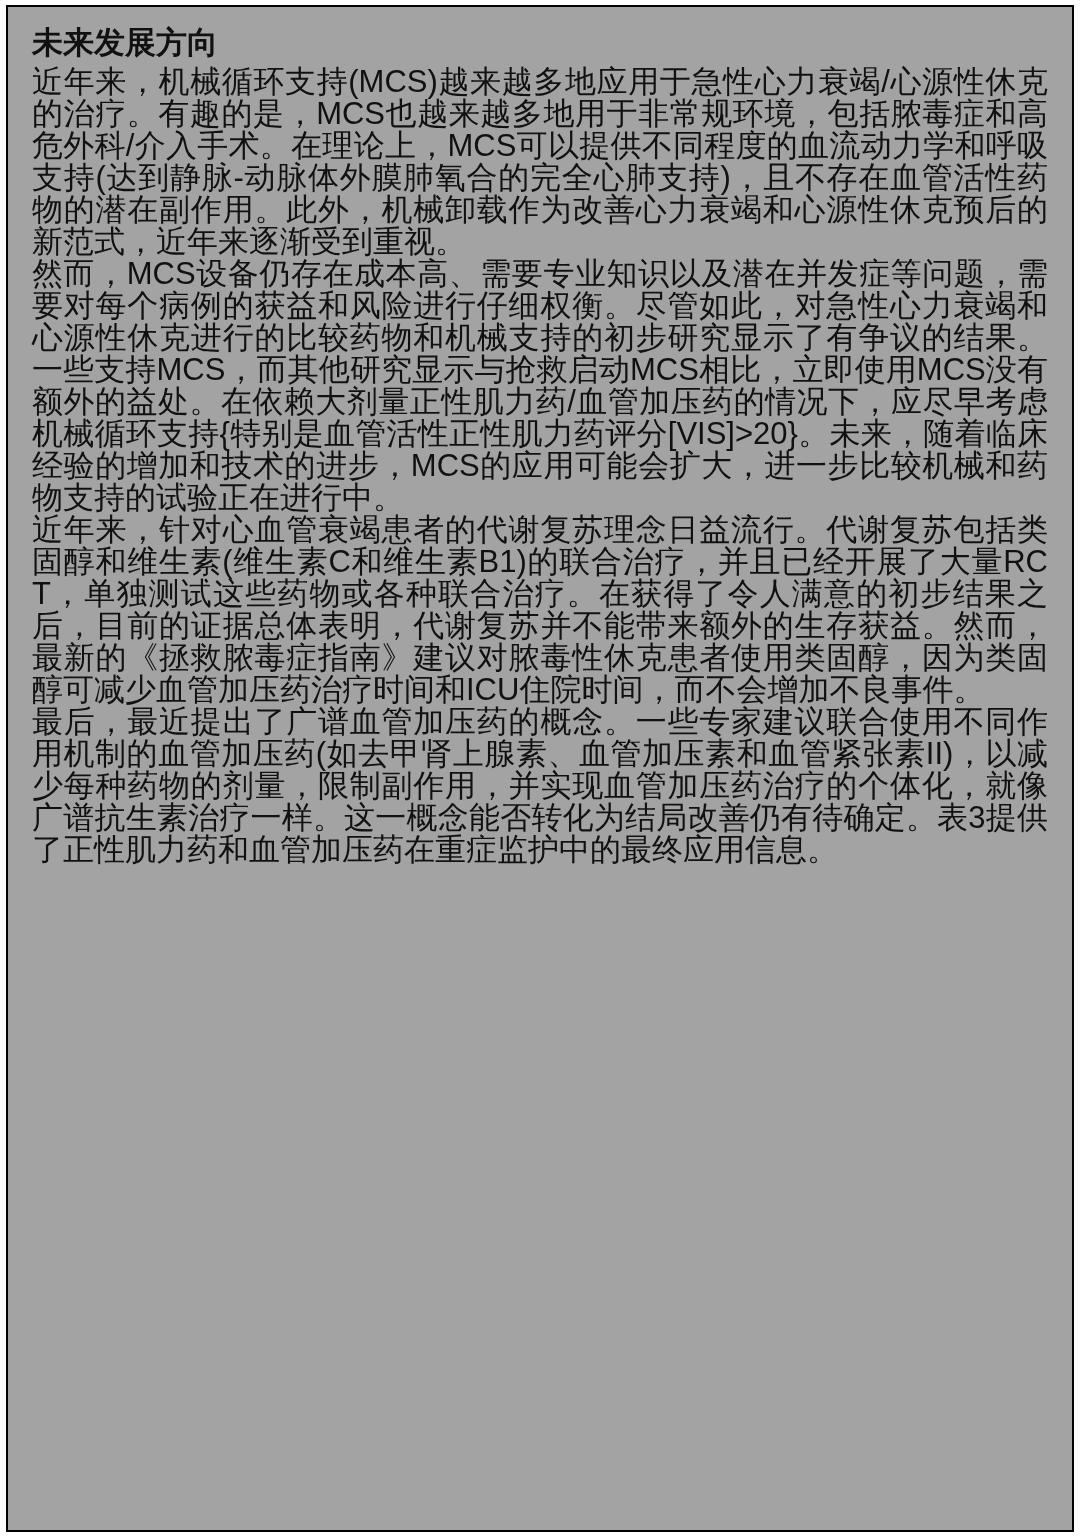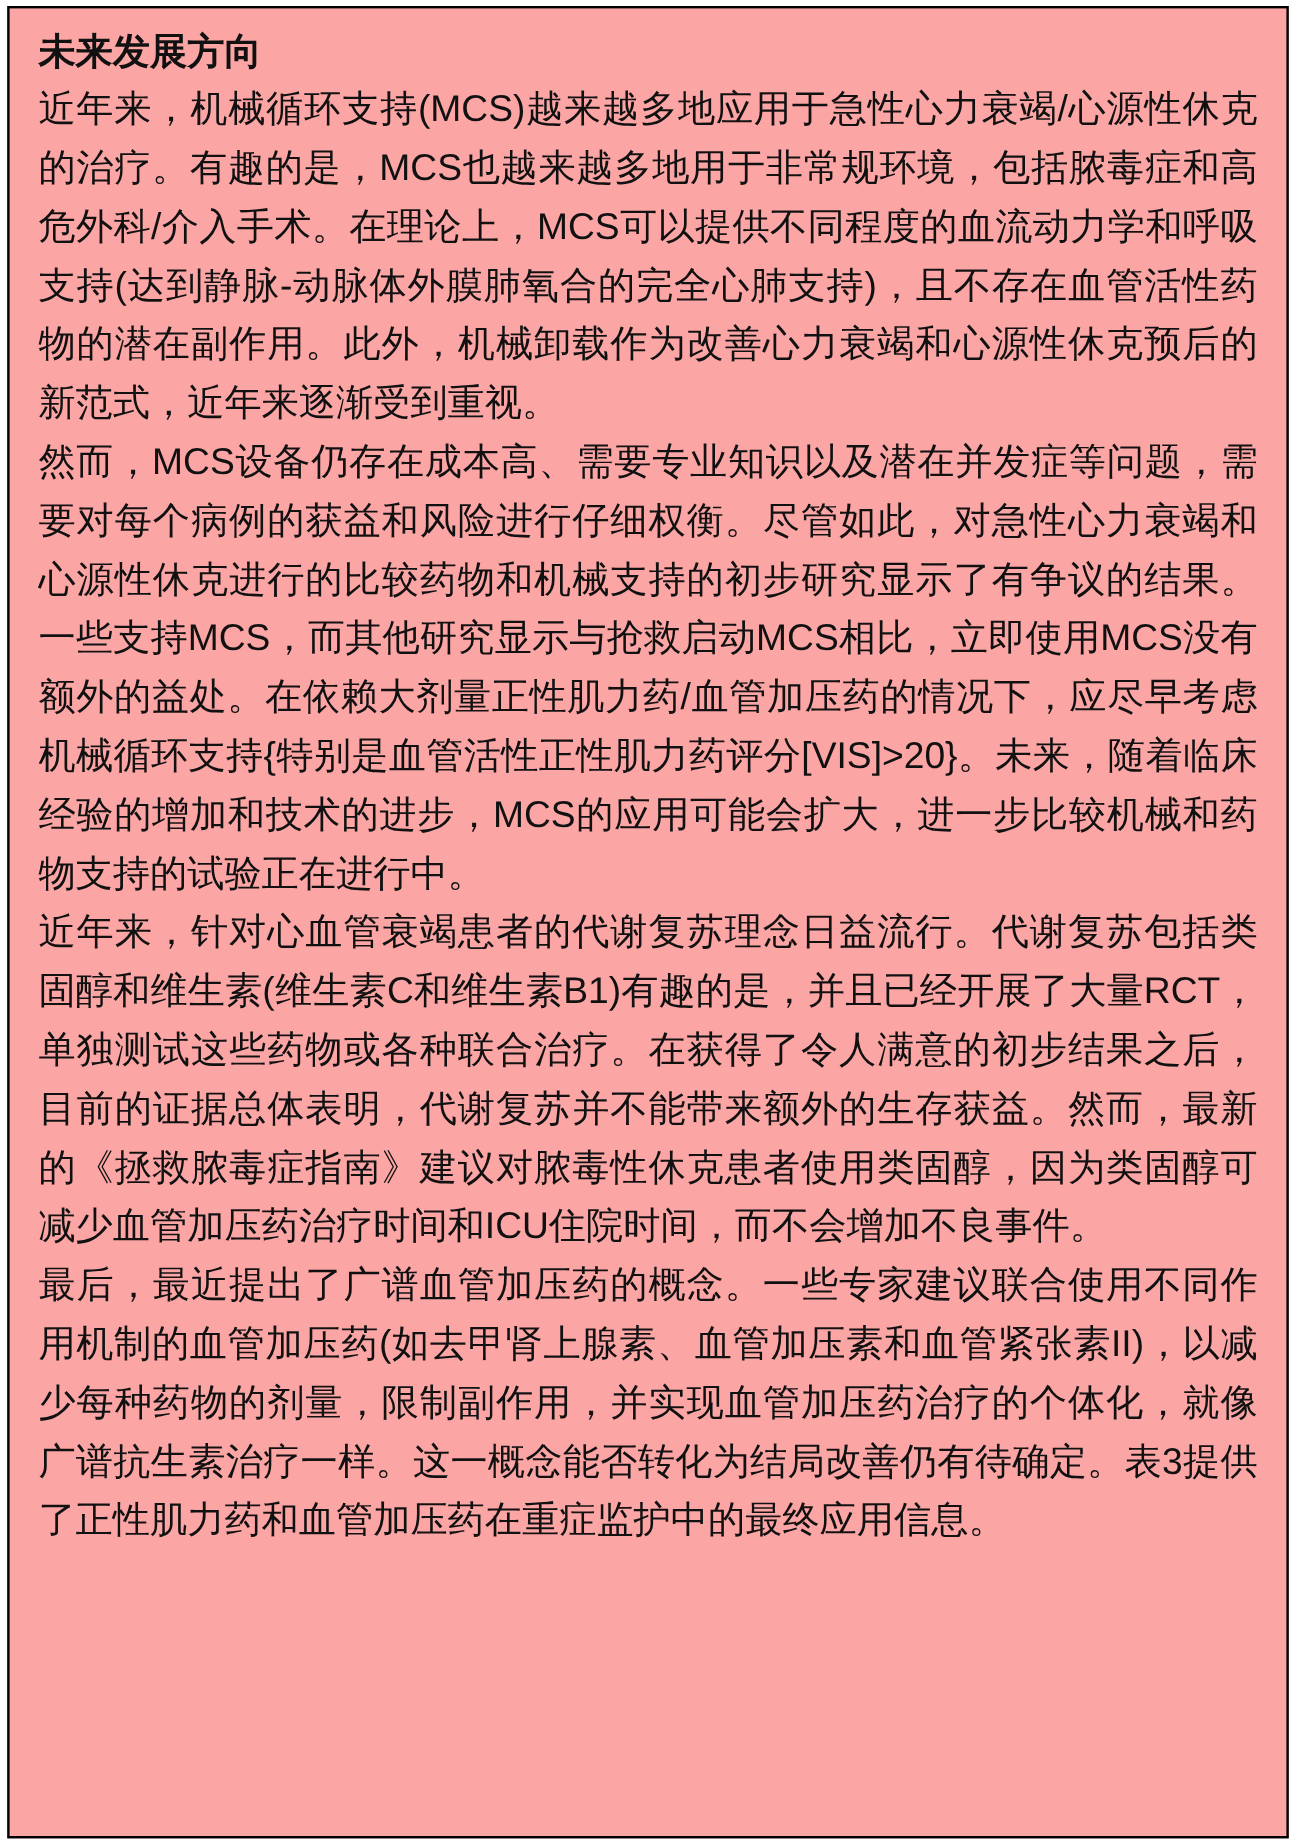--- a/index.html
+++ b/index.html
@@ -18,46 +18,46 @@
       width: 1080px;
       height: 1537px;
       background: #ffffff;
       padding: 5px 6px;
     }
     .doc-box {
       box-sizing: border-box;
       width: 100%;
       height: 100%;
       border: 2px solid #000000;
-      background: #fca5a5;
+      background: #a3a3a3;
       padding: 12px 24px 8px 24px;
       overflow: hidden;
     }
     .doc-title {
       margin: 0;
       font-size: 31px;
       line-height: 47px;
       font-weight: 700;
       color: #111111;
     }
     .doc-para {
       margin: 0;
       font-size: 31px;
-      line-height: 49px;
+      line-height: 32px;
       font-weight: 400;
       color: #111111;
       text-align: justify;
       text-justify: inter-ideograph;
       word-break: break-all;
     }
   </style>
 </head>
 <body>
 
 <div class="page">
   <div class="doc-box">
     <h1 class="doc-title">未来发展方向</h1>
     <p class="doc-para">近年来，机械循环支持(MCS)越来越多地应用于急性心力衰竭/心源性休克的治疗。有趣的是，MCS也越来越多地用于非常规环境，包括脓毒症和高危外科/介入手术。在理论上，MCS可以提供不同程度的血流动力学和呼吸支持(达到静脉-动脉体外膜肺氧合的完全心肺支持)，且不存在血管活性药物的潜在副作用。此外，机械卸载作为改善心力衰竭和心源性休克预后的新范式，近年来逐渐受到重视。</p>
     <p class="doc-para">然而，MCS设备仍存在成本高、需要专业知识以及潜在并发症等问题，需要对每个病例的获益和风险进行仔细权衡。尽管如此，对急性心力衰竭和心源性休克进行的比较药物和机械支持的初步研究显示了有争议的结果。一些支持MCS，而其他研究显示与抢救启动MCS相比，立即使用MCS没有额外的益处。在依赖大剂量正性肌力药/血管加压药的情况下，应尽早考虑机械循环支持{特别是血管活性正性肌力药评分[VIS]&gt;20}。未来，随着临床经验的增加和技术的进步，MCS的应用可能会扩大，进一步比较机械和药物支持的试验正在进行中。</p>
-    <p class="doc-para">近年来，针对心血管衰竭患者的代谢复苏理念日益流行。代谢复苏包括类固醇和维生素(维生素C和维生素B1)有趣的是，并且已经开展了大量RCT，单独测试这些药物或各种联合治疗。在获得了令人满意的初步结果之后，目前的证据总体表明，代谢复苏并不能带来额外的生存获益。然而，最新的《拯救脓毒症指南》建议对脓毒性休克患者使用类固醇，因为类固醇可减少血管加压药治疗时间和ICU住院时间，而不会增加不良事件。</p>
+    <p class="doc-para">近年来，针对心血管衰竭患者的代谢复苏理念日益流行。代谢复苏包括类固醇和维生素(维生素C和维生素B1)的联合治疗，并且已经开展了大量RCT，单独测试这些药物或各种联合治疗。在获得了令人满意的初步结果之后，目前的证据总体表明，代谢复苏并不能带来额外的生存获益。然而，最新的《拯救脓毒症指南》建议对脓毒性休克患者使用类固醇，因为类固醇可减少血管加压药治疗时间和ICU住院时间，而不会增加不良事件。</p>
     <p class="doc-para">最后，最近提出了广谱血管加压药的概念。一些专家建议联合使用不同作用机制的血管加压药(如去甲肾上腺素、血管加压素和血管紧张素II)，以减少每种药物的剂量，限制副作用，并实现血管加压药治疗的个体化，就像广谱抗生素治疗一样。这一概念能否转化为结局改善仍有待确定。表3提供了正性肌力药和血管加压药在重症监护中的最终应用信息。</p>
   </div>
 </div>
 
 </body></html>

